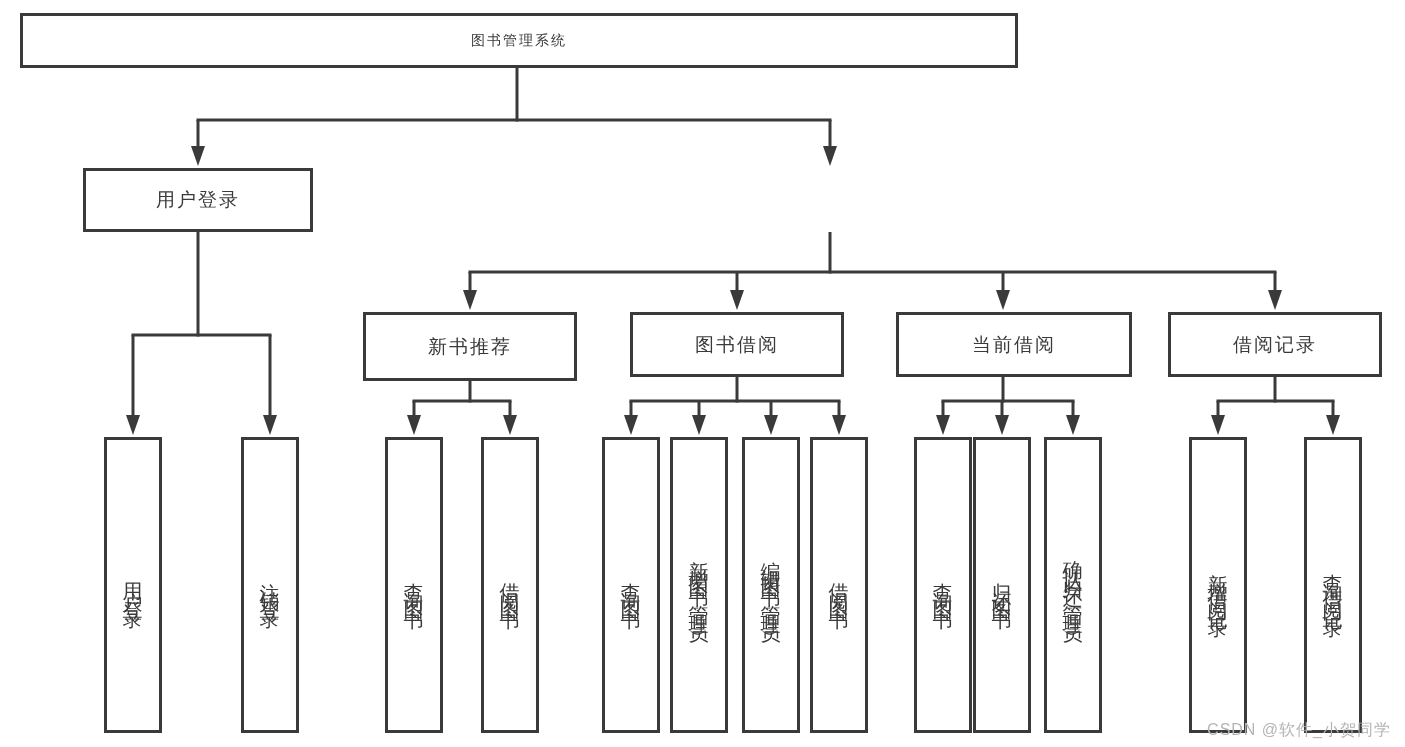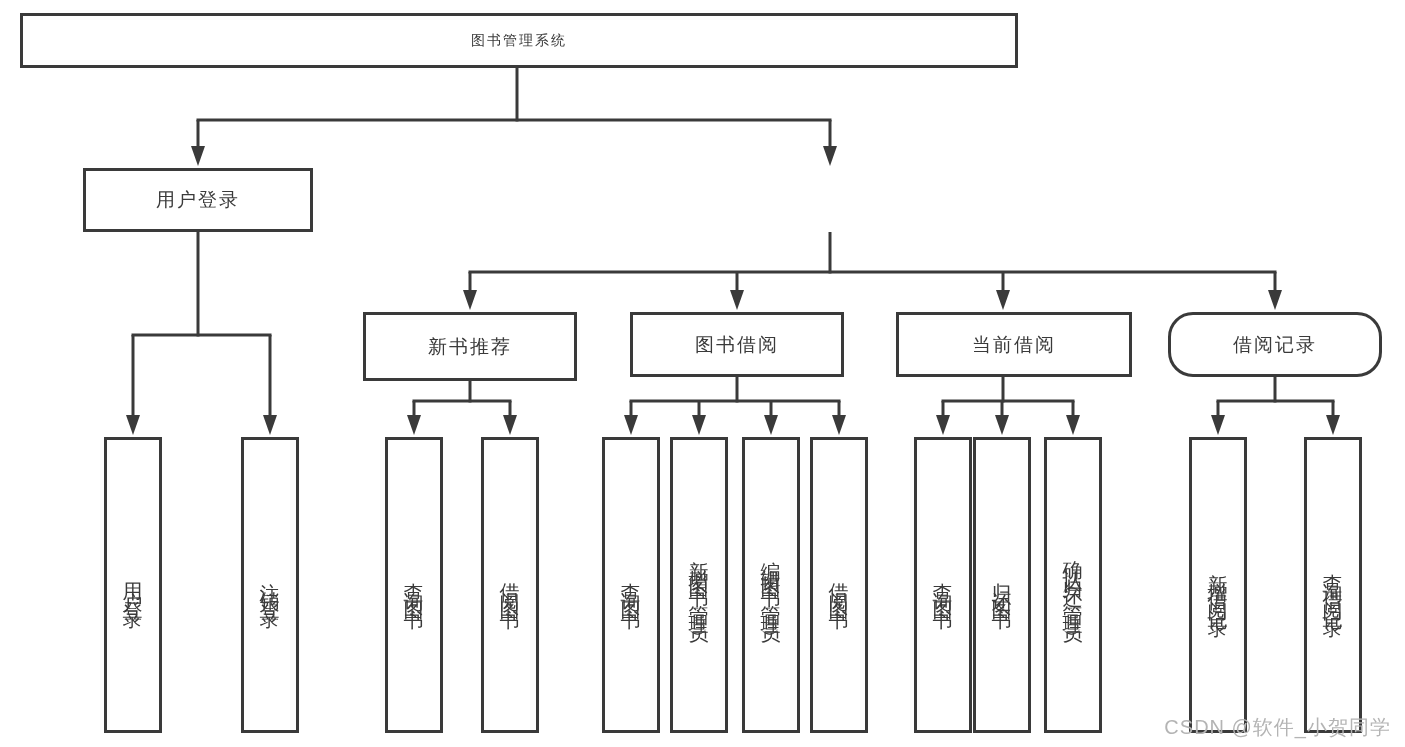--- a/index.html
+++ b/index.html
@@ -32,21 +32,21 @@
     writing-mode:vertical-rl;
     text-orientation:mixed;
     font-size:20px;
     letter-spacing:9px;
     line-height:1;
   }
   .watermark{
     position:absolute;
     right:14px;
     bottom:6px;
-    font-size:20px;
+    font-size:16px;
     color:#b4b4b4;
     letter-spacing:1px;
     white-space:nowrap;
   }
 </style>
 </head>
 <body>
 
 <div class="canvas">
 
@@ -126,21 +126,21 @@
 
   <div class="node h" style="left:363px;top:312px;width:214px;height:69px;">
     <span>新书推荐</span>
   </div>
   <div class="node h" style="left:630px;top:312px;width:214px;height:65px;">
     <span>图书借阅</span>
   </div>
   <div class="node h" style="left:896px;top:312px;width:236px;height:65px;">
     <span>当前借阅</span>
   </div>
-  <div class="node h" style="left:1168px;top:312px;width:214px;height:65px;border-radius:25px;">
+  <div class="node h" style="left:1168px;top:312px;width:214px;height:65px;">
     <span>借阅记录</span>
   </div>
 
   <div class="node leaf" style="left:104px;top:437px;width:58px;height:296px;">
     <span>用户登录</span>
   </div>
   <div class="node leaf" style="left:241px;top:437px;width:58px;height:296px;">
     <span>注销登录</span>
   </div>
 

